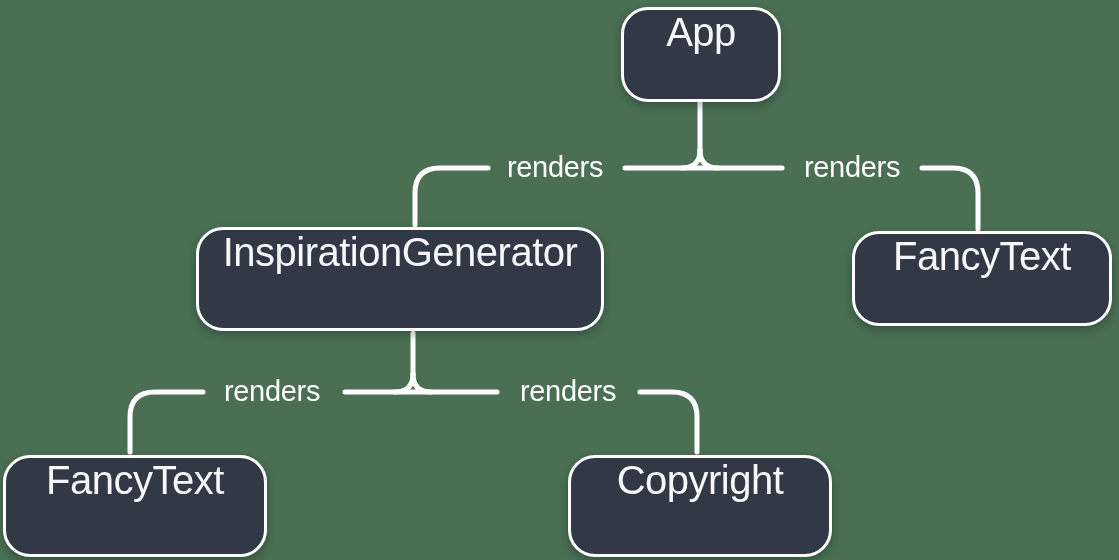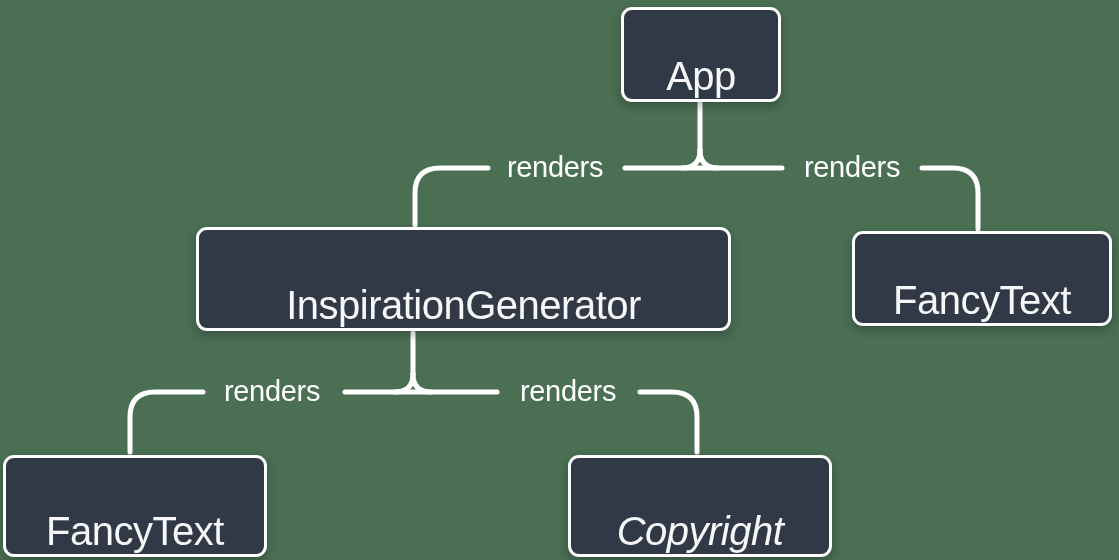--- a/index.html
+++ b/index.html
@@ -23,37 +23,37 @@
   }
   .connectors path {
     stroke: #FFFFFF;
     stroke-width: 5;
     fill: none;
     stroke-linecap: round;
   }
   .node {
     position: absolute;
     display: flex;
-    align-items: flex-end;
+    align-items: flex-start;
     justify-content: center;
     background: #313947;
     border: 3.5px solid #FFFFFF;
-    border-radius: 11px;
+    border-radius: 27px;
     box-sizing: border-box;
     color: #F6F7F9;
     font-size: 40px;
     letter-spacing: -0.5px;
     box-shadow: 0 4px 10px rgba(10, 15, 25, 0.30);
     white-space: nowrap;
   }
   .node-app                  { left: 621px; top: 7px;   width: 160px; height: 95px;  }
-  .node-inspiration          { left: 196px; top: 227px; width: 535px; height: 104px; }
+  .node-inspiration          { left: 196px; top: 227px; width: 408px; height: 104px; }
   .node-fancy-text-top       { left: 852px; top: 231px; width: 260px; height: 95px;  }
   .node-fancy-text-bottom    { left: 3px;   top: 455px; width: 264px; height: 102px; }
-  .node-copyright            { left: 568px; top: 455px; width: 264px; height: 102px; font-style: italic; }
+  .node-copyright            { left: 568px; top: 455px; width: 264px; height: 102px; }
   .edge-label {
     position: absolute;
     transform: translate(-50%, -50%);
     color: #FFFFFF;
     font-size: 29px;
     font-weight: 400;
     letter-spacing: -0.3px;
     white-space: nowrap;
   }
   .edge-label-1 { left: 555px; top: 167px; }

